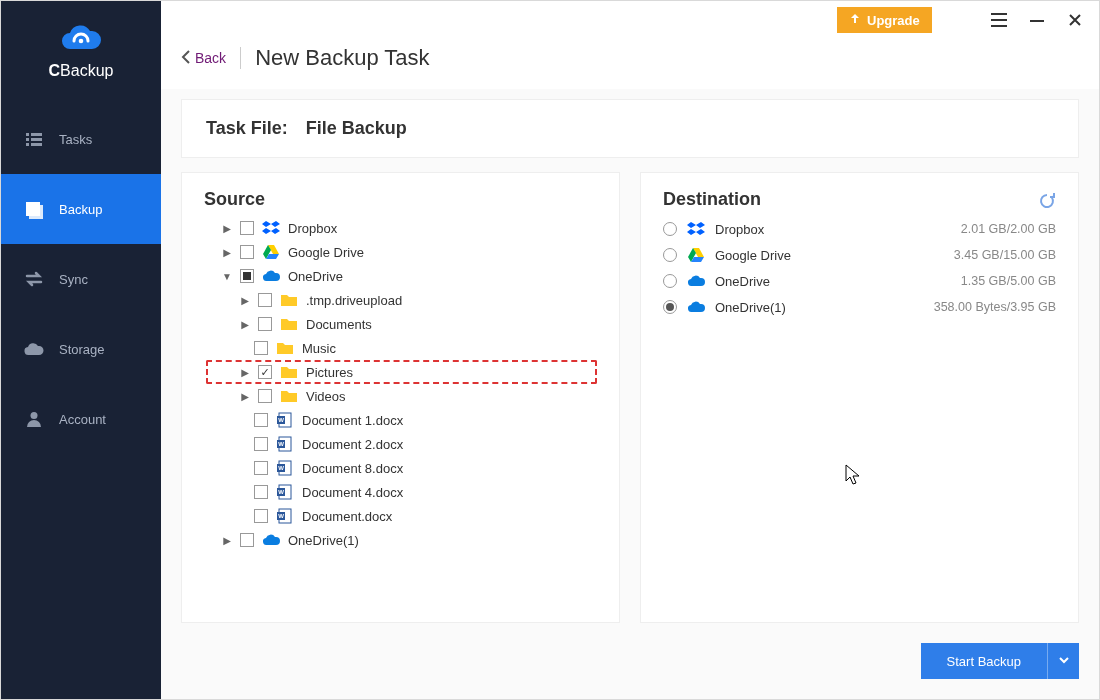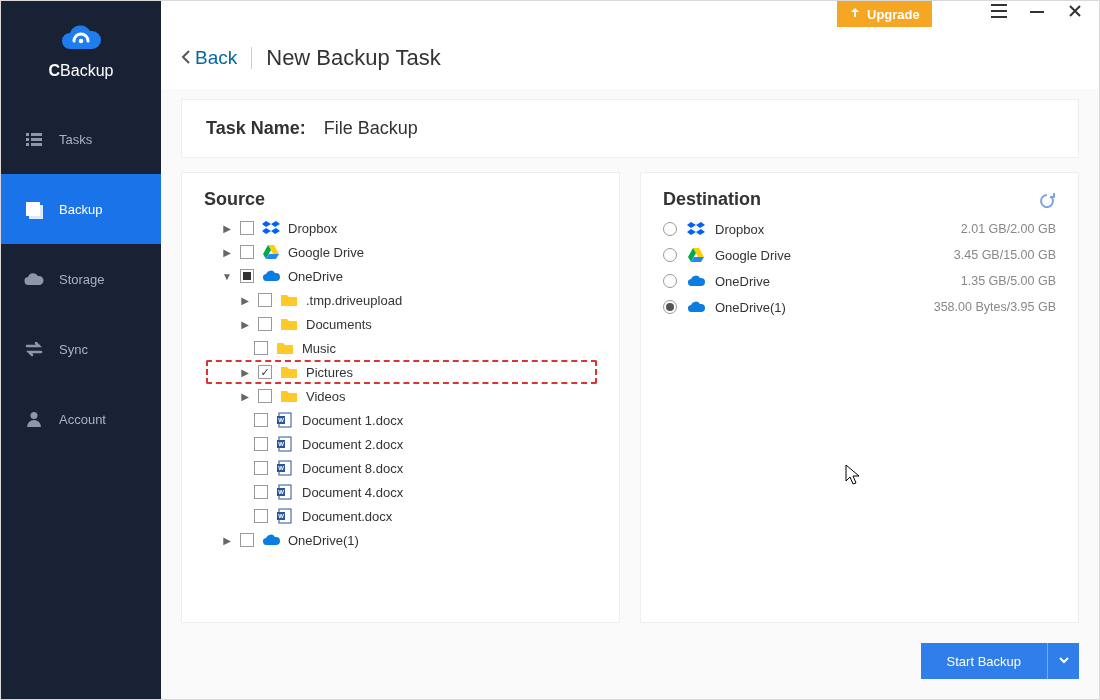--- a/index.html
+++ b/index.html
@@ -8,30 +8,30 @@
   .app{display:flex;width:1100px;height:700px;border:1px solid #d9d9d9}
   .sidebar{width:160px;background:#192235;color:#a9b2c3;display:flex;flex-direction:column;flex:none}
   .brand{display:flex;flex-direction:column;align-items:center;padding:20px 0 24px 0}
   .brand-name{color:#fff;font-size:16px;margin-top:8px}
   .brand-name b{font-weight:700;color:#fff}
   .nav-item{display:flex;align-items:center;gap:14px;padding:0 22px;height:70px;cursor:pointer;color:#a9b2c3}
   .nav-item.active{background:#1a73e8;color:#fff}
   .nav-item.active .nav-icon path,.nav-item.active .nav-icon rect{fill:#fff!important}
   .nav-item .nav-icon{width:22px;height:22px;flex:none;display:flex;align-items:center;justify-content:center}
   .main{flex:1;background:#fafafa;display:flex;flex-direction:column}
-  .titlebar{height:38px;display:flex;align-items:flex-start;justify-content:flex-end;padding-right:14px;background:#fff;gap:18px}
+  .titlebar{height:38px;display:flex;align-items:center;justify-content:flex-end;padding-right:14px;background:#fff;gap:18px}
   .upgrade{background:#f5a623;color:#fff;height:26px;padding:0 12px;display:flex;align-items:center;gap:6px;font-weight:600;cursor:pointer;margin-right:auto;margin-left:676px}
   .win-ctl{width:20px;height:20px;display:flex;align-items:center;justify-content:center;color:#333;cursor:pointer}
   .header{display:flex;align-items:center;padding:6px 20px 18px 20px;background:#fff}
-  .back{color:#0369a1;display:inline-flex;align-items:flex-end;cursor:pointer;font-size:19px}
+  .back{color:#701a75;display:inline-flex;align-items:center;cursor:pointer;font-size:14px}
   .divider{width:1px;height:22px;background:#ccc;margin:0 14px}
   .page-title{font-size:22px;color:#333;font-weight:400}
   .taskname{background:#fff;margin:10px 20px 0 20px;padding:18px 24px;display:flex;align-items:center;gap:18px;border:1px solid #eee}
   .tn-label{font-size:18px;font-weight:600}
-  .tn-value{font-size:18px;font-weight:400}
+  .tn-value{font-size:18px;font-weight:700}
   .panels{display:flex;gap:20px;padding:14px 20px 0 20px;flex:1;min-height:0}
   .panel{background:#fff;border:1px solid #eee;flex:1;display:flex;flex-direction:column;padding:16px 22px;min-height:0}
   .panel-title{font-size:18px;font-weight:600;margin-bottom:6px}
   .panel-sub{color:#888;font-size:12.5px;margin-bottom:14px}
   .tree{flex:1;overflow:auto}
   .tree-row{display:flex;align-items:center;height:24px;gap:8px;font-size:13px;color:#333;cursor:default}
   .tree-row.highlight{border:2px dashed #d33;border-radius:2px}
   .expand{width:10px;height:10px;display:flex;align-items:center;justify-content:center;color:#666;flex:none;cursor:pointer;font-size:10px}
   .chk{width:14px;height:14px;border:1px solid #999;display:flex;align-items:center;justify-content:center;cursor:pointer;background:#fff;flex:none}
   .chk.checked::after{content:"✓";font-size:11px;color:#333;line-height:1}
@@ -83,32 +83,32 @@
         <svg width="20" height="20" viewBox="0 0 20 20">
             <rect x="2" y="3" width="14" height="14" fill="#fff"></rect>
             <rect x="5" y="6" width="14" height="14" fill="#fff" opacity="0.85" stroke="#1a73e8" stroke-width="0"></rect>
           </svg>
       </span>
       <span>Backup</span>
     </div>
     <div class="nav-item">
       <span class="nav-icon">
         <svg width="20" height="20" viewBox="0 0 20 20">
+            <path d="M3 7h12l-3-3M17 13H5l3 3" stroke="#8d97a9" stroke-width="2.5" fill="none" stroke-linecap="round"></path>
+          </svg>
+      </span>
+      <span>Sync</span>
+    </div>
+    <div class="nav-item">
+      <span class="nav-icon">
+        <svg width="20" height="20" viewBox="0 0 20 20">
             <path d="M14 7a5.5 5.5 0 0 0-10 1A3.8 3.8 0 0 0 5 16h10a4.5 4.5 0 0 0 0-9z" fill="#8d97a9"></path>
           </svg>
       </span>
       <span>Storage</span>
-    </div>
-    <div class="nav-item">
-      <span class="nav-icon">
-        <svg width="20" height="20" viewBox="0 0 20 20">
-            <path d="M3 7h12l-3-3M17 13H5l3 3" stroke="#8d97a9" stroke-width="2.5" fill="none" stroke-linecap="round"></path>
-          </svg>
-      </span>
-      <span>Sync</span>
     </div>
     <div class="nav-item">
       <span class="nav-icon">
         <svg width="20" height="20" viewBox="0 0 20 20">
             <circle cx="10" cy="6.5" r="3.5" fill="#8d97a9"></circle>
             <path d="M3 18a7 7 0 0 1 14 0z" fill="#8d97a9"></path>
           </svg>
       </span>
       <span>Account</span>
     </div>
@@ -149,21 +149,21 @@
               <path d="M8 1L2 7l6 6" stroke="#555" stroke-width="2" fill="none"></path>
             </svg>
         </span>
         <span>Back</span>
       </span>
       <span class="divider"></span>
       <span class="page-title">New Backup Task</span>
     </div>
 
     <div class="taskname">
-      <span class="tn-label">Task Name:</span>
+      <span class="tn-label">Task File:</span>
       <span class="tn-value">File Backup</span>
     </div>
 
     <div class="panels">
 
       <div class="panel">
         <div class="panel-title">Source</div>
         <div class="tree">
 
           <div class="tree-row" style="padding-left:18px">

